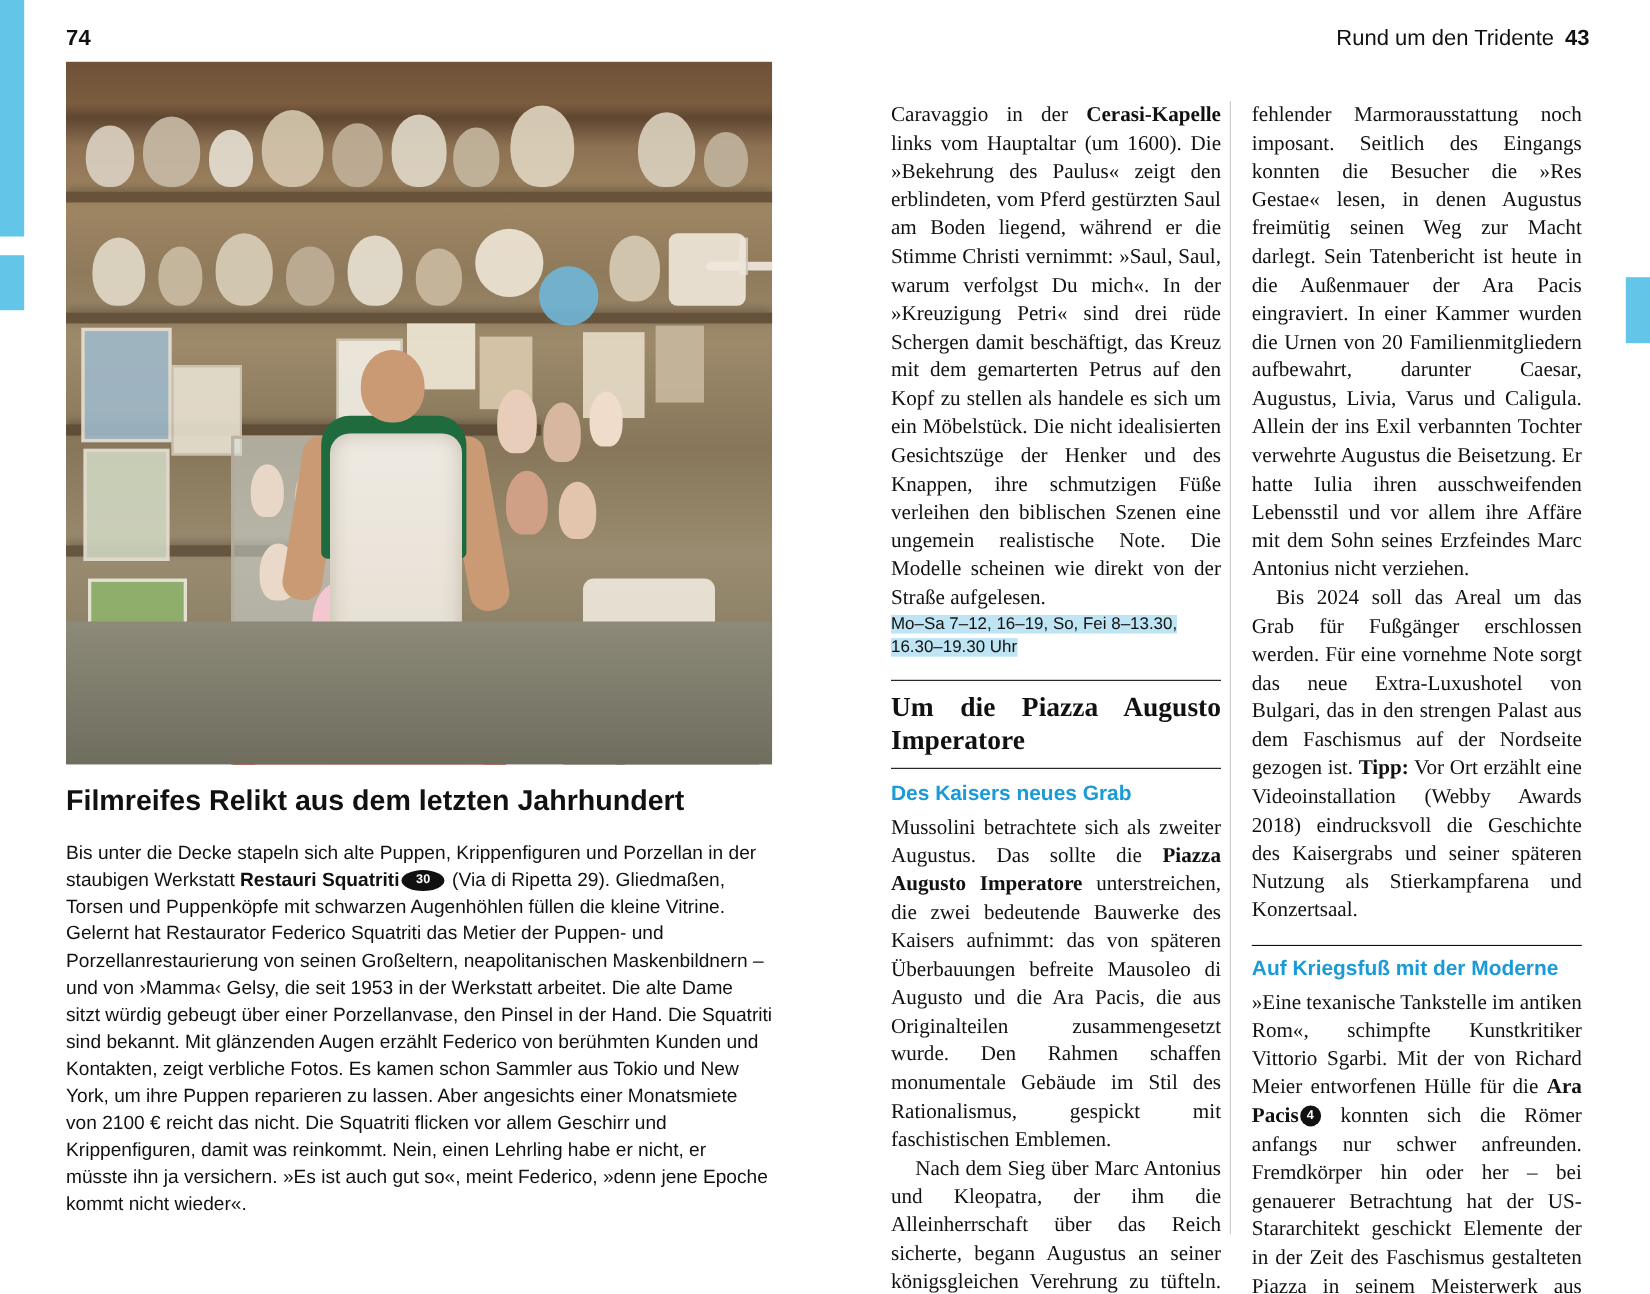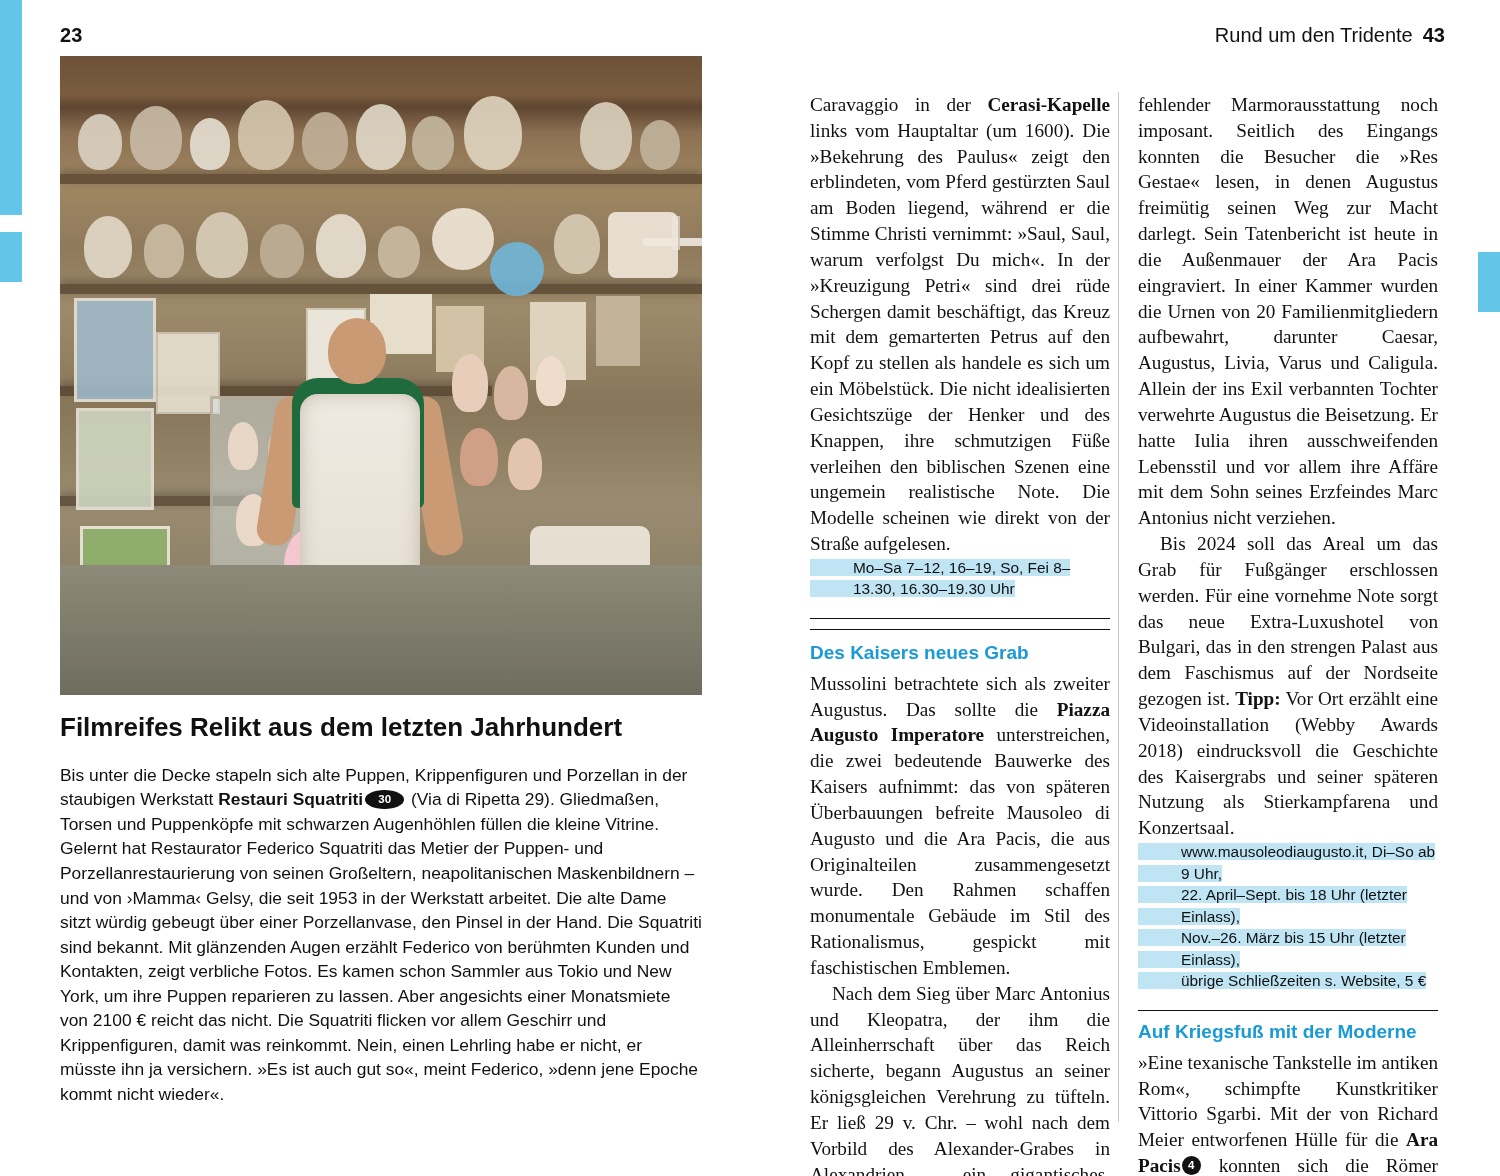--- a/index.html
+++ b/index.html
@@ -241,21 +241,20 @@
   .info {
     font-family: "Liberation Sans", sans-serif;
     font-size: 15.4px;
     line-height: 1.4;
     text-align: left;
     margin-top: 9px;
   }
   .info span.hl {
     background: #bfe4f4;
     box-decoration-break: clone;
-    padding-left: 43px;
     -webkit-box-decoration-break: clone;
   }
   .marker-w {
     display: inline-block;
     width: 19px; height: 19px;
     border-radius: 50%;
     background: #111;
     color: #fff;
     font-family: "Liberation Sans", sans-serif;
     font-size: 11.5px;
@@ -274,21 +273,21 @@
 </style>
 </head>
 <body>
 
 <div class="page">
 
   <div class="left-accent-top"></div>
   <div class="left-accent-bottom"></div>
   <div class="right-accent"></div>
 
-  <div class="folio-left">23</div>
+  <div class="folio-left">74</div>
   <div class="runhead-right">
     <span class="rh-title">Rund um den Tridente</span><span class="rh-folio">43</span>
   </div>
 
   <div class="left-col">
 
 
     <div class="photo-wrap">
       <div class="photo"></div>
 
@@ -375,40 +374,35 @@
   </div>
 
   <div class="gutter-line"></div>
 
   <div class="col" id="col2">
     <p><span>Caravaggio in der </span><b>Cerasi-Kapelle</b><span> links vom Hauptaltar (um 1600). Die »Bekehrung des Paulus« zeigt den erblindeten, vom Pferd gestürzten Saul am Boden liegend, während er die Stimme Christi vernimmt: »Saul, Saul, warum verfolgst Du mich«. In der »Kreuzigung Petri« sind drei rüde Schergen damit beschäftigt, das Kreuz mit dem gemarterten Petrus auf den Kopf zu stellen als handele es sich um ein Möbelstück. Die nicht idealisierten Gesichtszüge der Henker und des Knappen, ihre schmutzigen Füße verleihen den biblischen Szenen eine ungemein realistische Note. Die Modelle scheinen wie direkt von der Straße aufgelesen.</span></p>
 
     <p class="info"><span class="hl">Mo–Sa 7–12, 16–19, So, Fei 8–13.30, 16.30–19.30 Uhr</span></p>
 
     <hr class="rule">
+    <div class="sec-head">Um die Piazza Augusto Imperatore</div>
     <hr class="rule thin">
 
     <div class="sub-head">Des Kaisers neues Grab</div>
 
     <p><span>Mussolini betrachtete sich als zweiter Augustus. Das sollte die </span><b>Piazza Augusto Imperatore</b><span> unterstreichen, die zwei bedeutende Bauwerke des Kaisers aufnimmt: das von späteren Überbauungen befreite Mausoleo di Augusto und die Ara Pacis, die aus Originalteilen zusammengesetzt wurde. Den Rahmen schaffen monumentale Gebäude im Stil des Rationalismus, gespickt mit faschistischen Emblemen.</span></p>
 
     <p class="ind"><span>Nach dem Sieg über Marc Antonius und Kleopatra, der ihm die Alleinherrschaft über das Reich sicherte, begann Augustus an seiner königsgleichen Verehrung zu tüfteln. Er ließ 29 v. Chr. – wohl nach dem Vorbild des Alexander-Grabes in Alexandrien – ein gigantisches, kegelförmiges Mausoleum für die neue iulisch-claudische Dynastie errichten, das </span></p>
   </div>
 
   <div class="col" id="col3">
     <p>fehlender Marmorausstattung noch imposant. Seitlich des Eingangs konnten die Besucher die »Res Gestae« lesen, in denen Augustus freimütig seinen Weg zur Macht darlegt. Sein Tatenbericht ist heute in die Außenmauer der Ara Pacis eingraviert. In einer Kammer wurden die Urnen von 20 Familienmitgliedern aufbewahrt, darunter Caesar, Augustus, Livia, Varus und Caligula. Allein der ins Exil verbannten Tochter verwehrte Augustus die Beisetzung. Er hatte Iulia ihren ausschweifenden Lebensstil und vor allem ihre Affäre mit dem Sohn seines Erzfeindes Marc Antonius nicht verziehen.</p>
 
     <p class="ind"><span>Bis 2024 soll das Areal um das Grab für Fußgänger erschlossen werden. Für eine vornehme Note sorgt das neue Extra-Luxushotel von Bulgari, das in den strengen Palast aus dem Faschismus auf der Nordseite gezogen ist. </span><b>Tipp:</b><span> Vor Ort erzählt eine Videoinstallation (Webby Awards 2018) eindrucksvoll die Geschichte des Kaisergrabs und seiner späteren Nutzung als Stierkampfarena und Konzertsaal.</span></p>
 
-    <p class="info">
-      <span class="hl">www.mausoleodiaugusto.it, Di–So ab 9 Uhr,</span><br>
-      <span class="hl">22. April–Sept. bis 18 Uhr (letzter Einlass),</span><br>
-      <span class="hl">Nov.–26. März bis 15 Uhr (letzter Einlass),</span><br>
-      <span class="hl">übrige Schließzeiten s. Website, 5 €</span>
-    </p>
 
     <hr class="rule">
     <div class="sub-head">Auf Kriegsfuß mit der Moderne</div>
 
     <p><span>»Eine texanische Tankstelle im antiken Rom«, schimpfte Kunstkritiker Vittorio Sgarbi. Mit der von Richard Meier entworfenen Hülle für die </span><b>Ara Pacis</b><span class="marker-w">4</span><span> konnten sich die Römer anfangs nur schwer anfreunden. Fremdkörper hin oder her – bei genauerer Betrachtung hat der US-Stararchitekt geschickt Elemente der in der Zeit des Faschismus gestalteten Piazza in seinem Meisterwerk aus Travertin und Glas verarbeitet. Wie ein Kreuzfahrtschiff präsentiert sich die lange Flanke von der Via Ripetta aus.</span></p>
 
   </div>
 
 </div>
 

